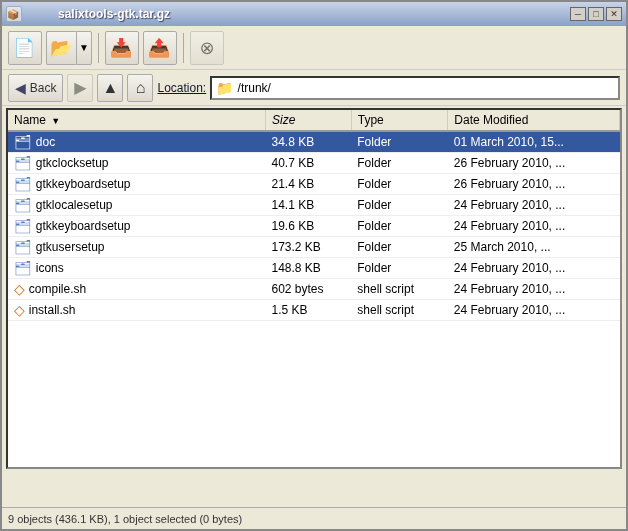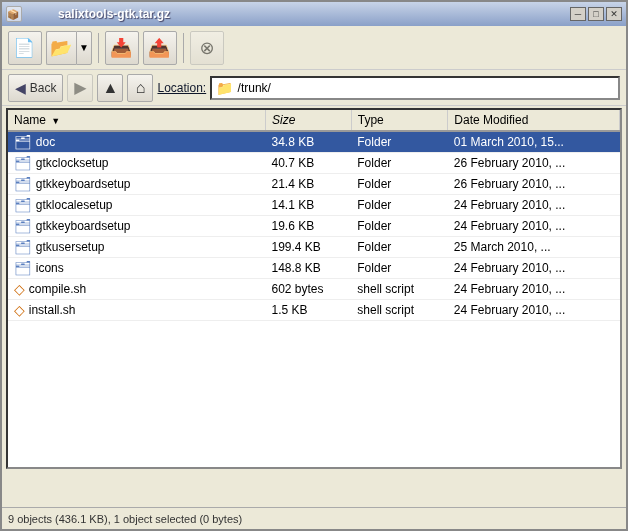--- a/index.html
+++ b/index.html
@@ -397,21 +397,21 @@
     <td>Folder</td>
     <td>24 February 2010, ...</td>
   </tr>
           <tr>
     <td>
       <div class="file-name-cell">
         <span class="file-icon folder-icon">🗂</span>
         <span>gtkusersetup</span>
       </div>
     </td>
-    <td>199.4 KB</td>
+    <td>173.2 KB</td>
     <td>Folder</td>
     <td>25 March 2010, ...</td>
   </tr>
           <tr>
     <td>
       <div class="file-name-cell">
         <span class="file-icon folder-icon">🗂</span>
         <span>icons</span>
       </div>
     </td>

